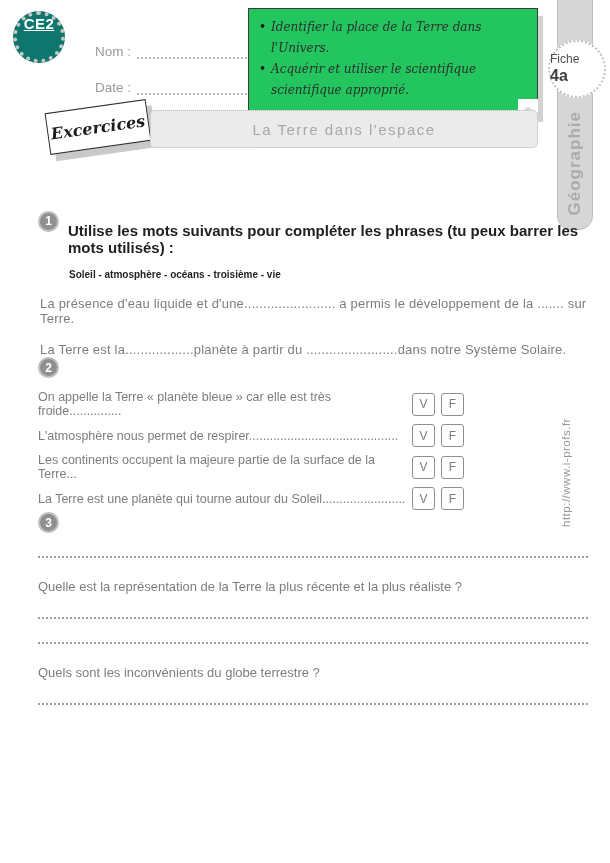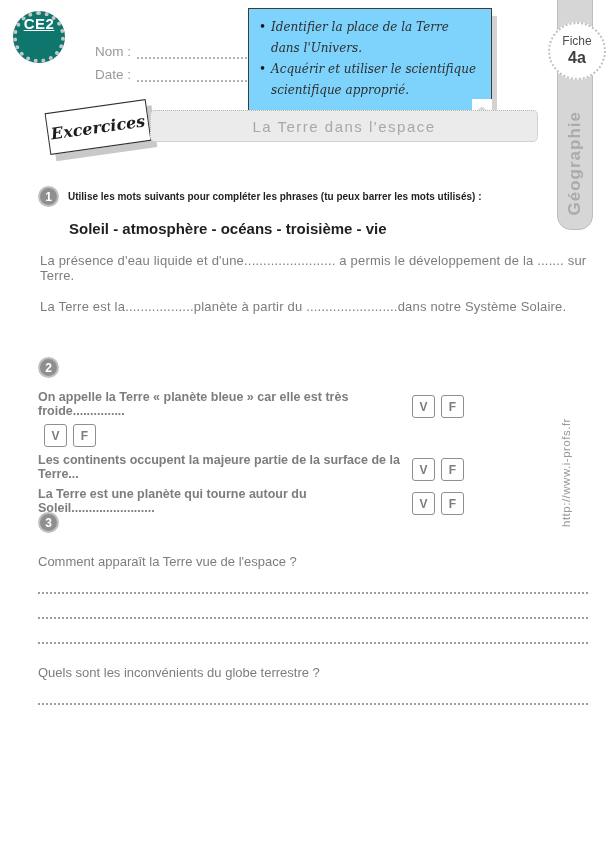--- a/index.html
+++ b/index.html
@@ -17,26 +17,26 @@
     position:absolute; left:13px; top:11px;
     width:52px; height:52px;
     background:#0f766e;
     border:4px dotted #c6c6c6;
     border-radius:50%;
     display:flex; align-items:flex-start; justify-content:center;
     color:#ffffff; font-weight:bold; font-size:15px; letter-spacing:.5px;text-decoration:underline;
   }
   .field-row { position:absolute; left:95px; font-size:13.5px; color:#9a9a9a; display:flex; align-items:flex-end; gap:6px; }
   .field-nom  { top:44px; }
-  .field-date { top:67px; }
+  .field-date { top:80px; }
   .dotline-small { display:inline-block; width:142px; height:12px; border-bottom:2px dotted #b3b3b3; }
 
   .objectives {
-    position:absolute; left:248px; top:8px; width:244px; min-height:78px;
-    background:#7dd3fc; border:1.5px solid #3c3c3c;
+    position:absolute; left:248px; top:8px; width:290px; min-height:78px;
+    background:#22c55e; border:1.5px solid #3c3c3c;
     box-shadow:5px 8px 0 #d2d2d2;
     padding:8px 10px 12px 8px;
     font-family:"DejaVu Serif", serif; font-style:italic;
     font-size:12px; color:#2e2e2e; line-height:1.75;
   }
   .objectives ul { list-style:none; }
   .objectives li { padding-left:14px; position:relative; }
   .objectives li::before { content:"•"; position:absolute; left:2px; top:0; color:#111; font-style:normal; }
   .fold { position:absolute; right:-1px; bottom:-1px; width:20px; height:15px; background:#ffffff; }
   .fold::before { content:""; position:absolute; right:0; bottom:0;
@@ -48,64 +48,64 @@
     position:absolute; left:557px; top:-16px; width:36px; height:246px;
     background:#d6d6d6; border:1px solid #bdbdbd; border-radius:14px;
     display:flex; align-items:center; justify-content:flex-end;
     flex-direction:column; padding-bottom:14px;
   }
   .subject-ribbon .vtext {
     writing-mode:vertical-rl; transform:rotate(180deg);
     color:#ababab; font-size:17px; font-weight:bold; letter-spacing:1px;
   }
   .fiche-circle {
-    position:absolute; left:548px; top:22px; width:58px; height:58px;
+    position:absolute; left:548px; top:40px; width:58px; height:58px;
     background:#ffffff; border:2px dotted #c2c2c2; border-radius:50%;
-    display:flex; flex-direction:column; align-items:center; justify-content:center;
+    display:flex; flex-direction:column; align-items:flex-start; justify-content:center;
     line-height:1.15;
   }
   .fiche-circle .fiche-word { font-size:12px; color:#4f4f4f; }
   .fiche-circle .fiche-num  { font-size:16px; font-weight:bold; color:#3f3f3f; }
 
   
   .exo-card {
     position:absolute; left:47px; top:106px; width:102px; height:42px;
     background:#ffffff; border:1.5px solid #2e2e2e;
     transform:rotate(-8deg);
     box-shadow:5px 7px 0 #c9c9c9;
     display:flex; align-items:center; justify-content:center;
     font-family:"DejaVu Serif", serif; font-style:italic; font-weight:bold;
     font-size:16px; color:#1c1c1c;
   }
   .title-bar {
-    position:absolute; left:150px; top:110px; width:388px; height:32px;
+    position:absolute; left:150px; top:110px; width:388px; height:38px;
     background:#ebebeb; border:1.5px dotted #b8b8b8; border-radius:5px;
     display:flex; align-items:center; justify-content:center;
     color:#a8a8a8; font-size:15px; letter-spacing:1.5px;
   }
 
   
   .exercise { position:absolute; left:38px; width:550px; }
   #ex1 { top:186px; }
   #ex2 { top:357px; }
   #ex3 { top:512px; }
 
   .ex-head { display:flex; align-items:center; gap:9px; }
   .exnum {
     width:21px; height:21px; flex:0 0 21px;
     background:#8f8f8f; border:2px solid #bfbfbf; border-radius:50%;
     color:#ffffff; font-weight:bold; font-size:12px;
     display:flex; align-items:center; justify-content:center;
   }
-  .ex-instruction { font-weight:bold; color:#1f1f1f; font-size:10px; }
-
-  .word-bank { margin:13px 0 4px 31px; font-weight:bold; color:#1f1f1f; font-size:15px; }
+  .ex-instruction { font-weight:bold; color:#1f1f1f; font-size:15px;margin-top:36px; }
+
+  .word-bank { margin:13px 0 4px 31px; font-weight:bold; color:#1f1f1f; font-size:10px; }
   .sentence  { margin:16px 0 0 2px; font-size:13px; color:#7d7d7d; letter-spacing:.2px; }
 
-  .vf-row { display:flex; align-items:flex-end; margin-top:6px; width:426px;font-weight:bold; }
+  .vf-row { display:flex; align-items:center; margin-top:6px; width:426px; }
   .vf-statement { flex:1; font-size:12.5px; color:#7d7d7d; }
   .vf-box {
     width:23px; height:23px; flex:0 0 23px; margin-left:6px;
     background:#ffffff; border:1.5px solid #8f8f8f; border-radius:3px;
     display:flex; align-items:center; justify-content:center;
     font-size:12px; color:#7d7d7d; cursor:pointer;
   }
 
   .question { margin-top:21px; font-size:13px; color:#7d7d7d; }
   .answer-line { margin-top:23px; width:550px; height:0; border-bottom:2px dotted #9c9c9c; }
@@ -171,43 +171,44 @@
   <div class="ex-head">
     <span class="exnum">2</span>
   </div>
 
   <div class="vf-row" style="margin-top:12px;">
     <span class="vf-statement">On appelle la Terre « planète bleue » car elle est très froide...............</span>
     <span class="vf-box">V</span>
     <span class="vf-box">F</span>
   </div>
   <div class="vf-row">
+    <span class="vf-statement">L'atmosphère nous permet de respirer...........................................</span>
     <span class="vf-box">V</span>
     <span class="vf-box">F</span>
   </div>
   <div class="vf-row">
     <span class="vf-statement">Les continents occupent la majeure partie de la surface de la Terre...</span>
     <span class="vf-box">V</span>
     <span class="vf-box">F</span>
   </div>
   <div class="vf-row">
     <span class="vf-statement">La Terre est une planète qui tourne autour du Soleil........................</span>
     <span class="vf-box">V</span>
     <span class="vf-box">F</span>
   </div>
 </div>
 
 <div class="exercise" id="ex3">
   <div class="ex-head">
     <span class="exnum">3</span>
   </div>
 
-  <p class="question">Comment apparaît la Terre vue de l'espace ?</p>
-  <div class="answer-line"></div>
-
+  <div class="answer-line"></div>
+
+  <p class="question">Quelle est la représentation de la Terre la plus récente et la plus réaliste ?</p>
   <div class="answer-line"></div>
 
   <div class="answer-line"></div>
 
   <p class="question">Quels sont les inconvénients du globe terrestre ?</p>
   <div class="answer-line"></div>
 </div>
 
 <div class="site-url">http://www.i-profs.fr</div>
 

